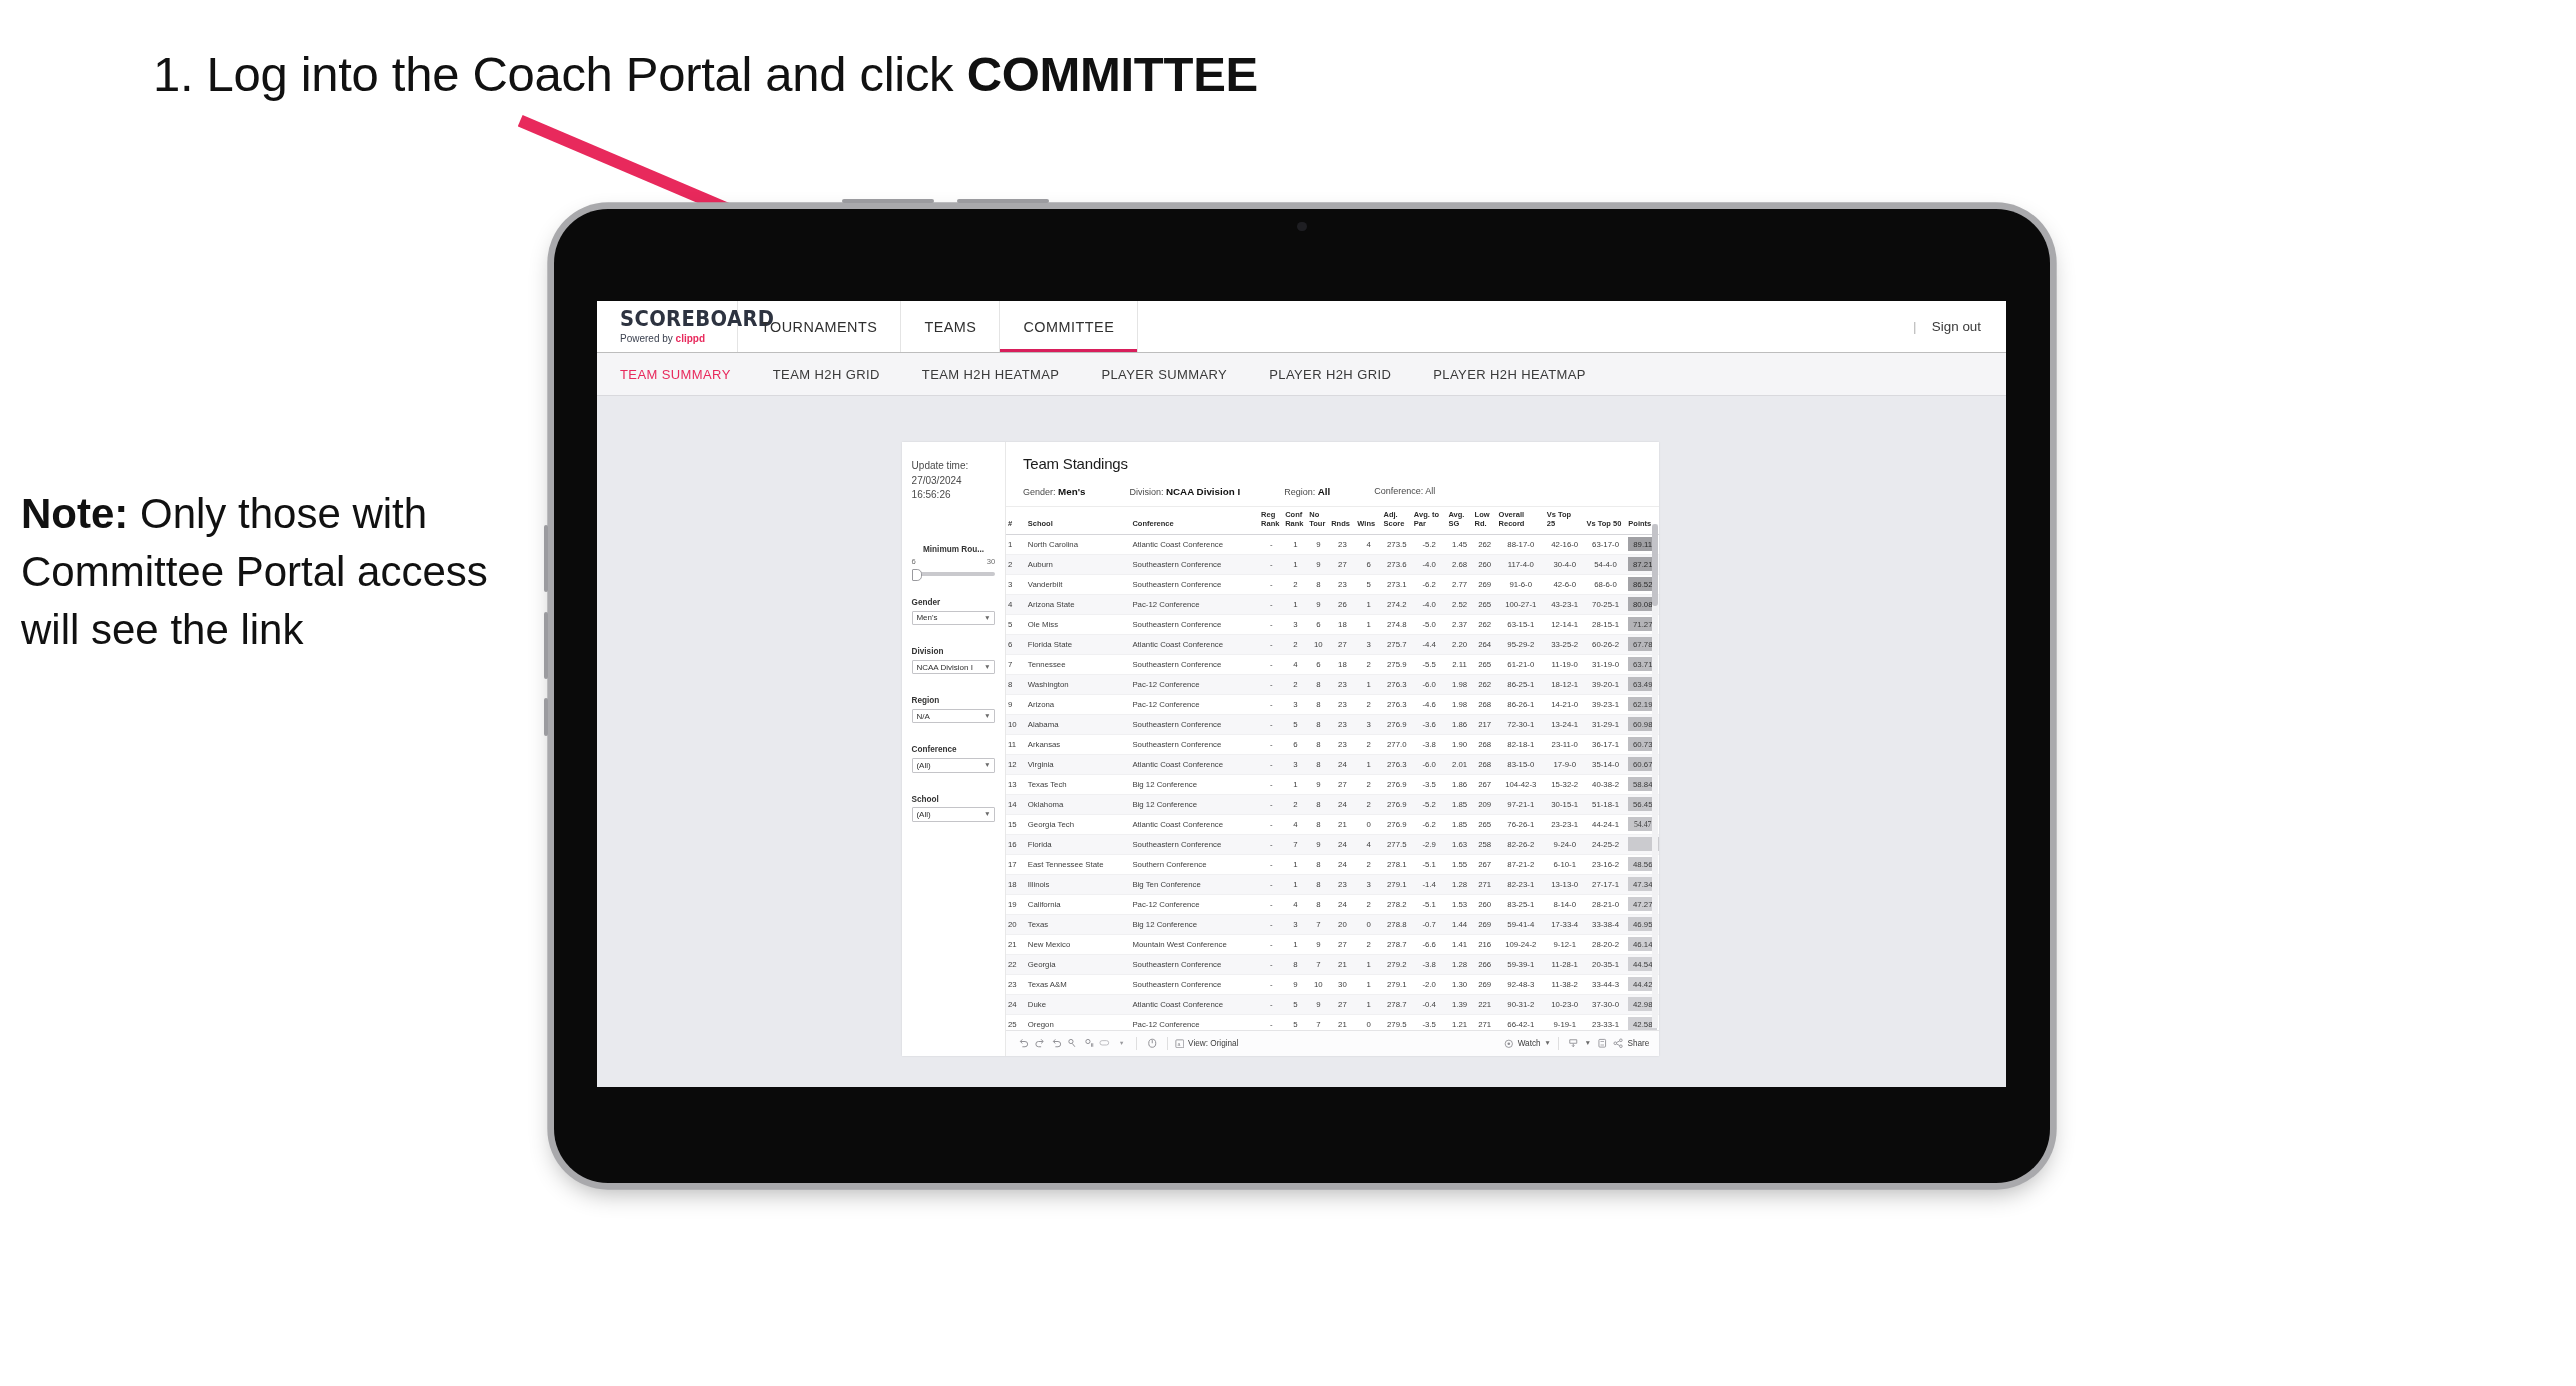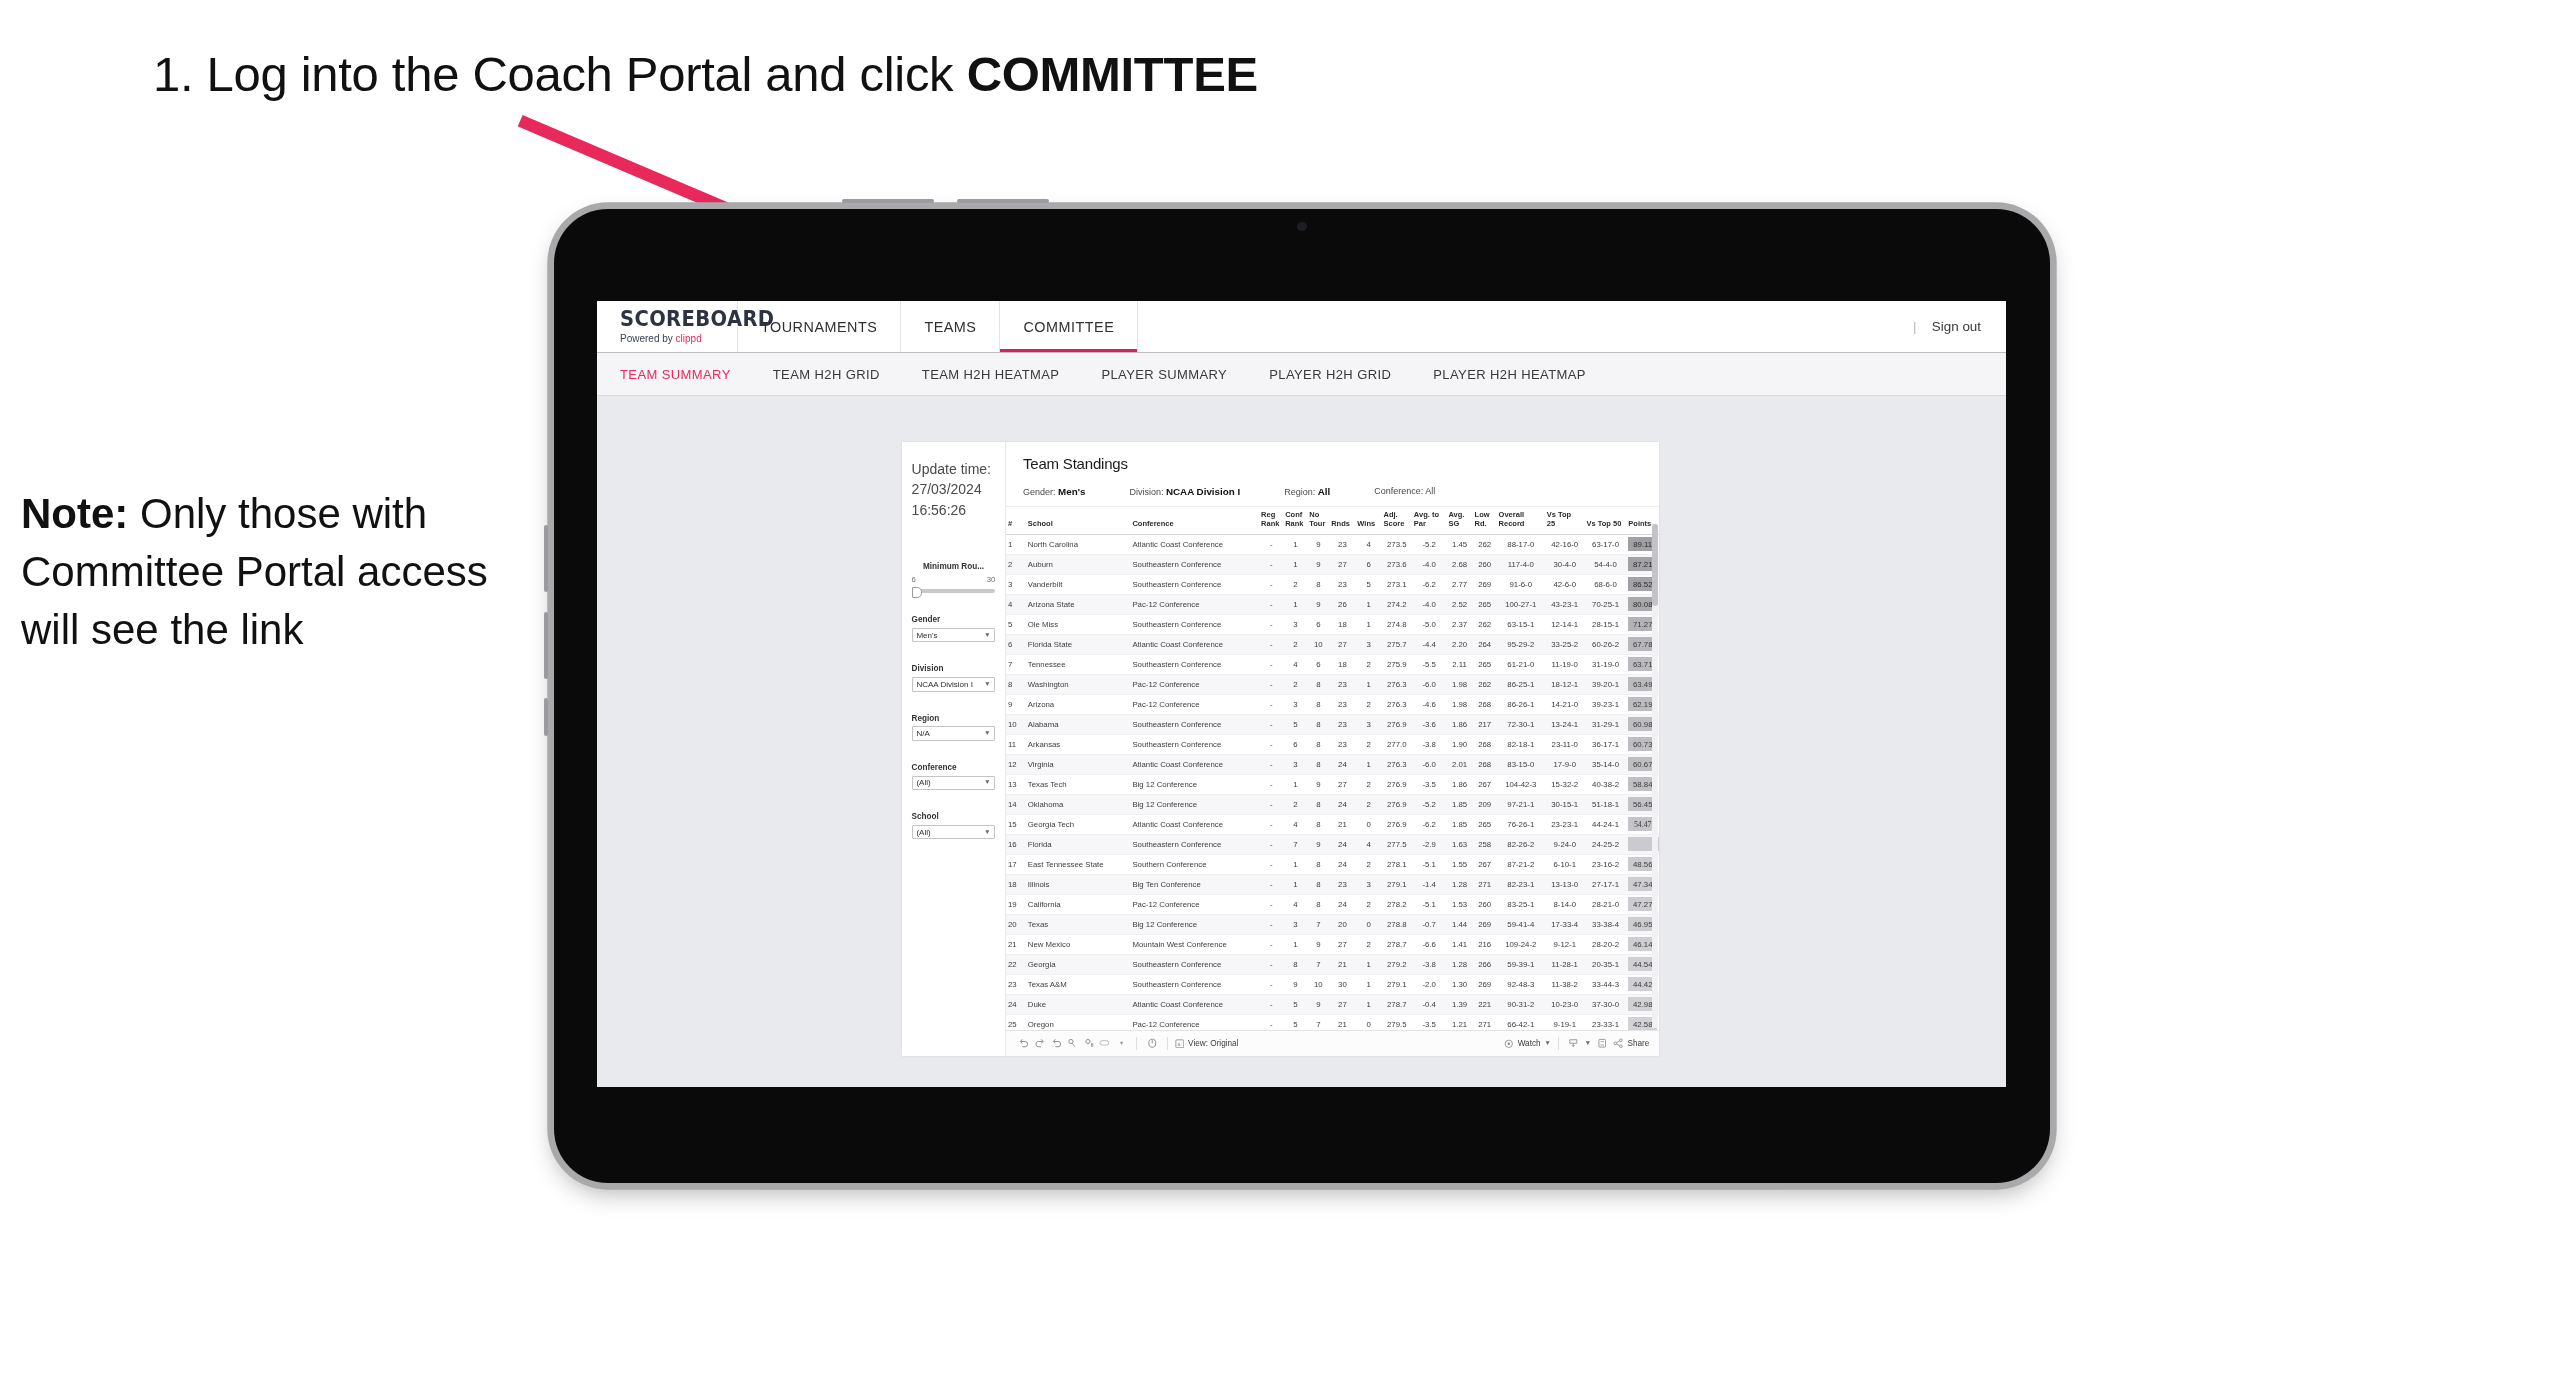--- a/index.html
+++ b/index.html
@@ -72,21 +72,21 @@
   }
   .logo-main{
     font-family:"DejaVu Sans",sans-serif;
     font-weight:700;font-size:21px;letter-spacing:0.4px;
     color:#2d3340;line-height:1;
     transform:scaleX(0.93);transform-origin:left center;
   }
   .logo-sub{
     font-size:10px;color:#3c4250;margin-top:2.9px;white-space:nowrap;
   }
-  .logo-sub .brand{color:#e8295c;font-weight:400;margin-top:20px;}
+  .logo-sub .brand{color:#e8295c;font-weight:700;margin-top:20px;}
   .nav-item{
     display:flex;align-items:center;padding:0 23px;
     font-size:14.4px;color:#2f2f2f;letter-spacing:0.5px;
     border-right:1px solid #e4e4e4;position:relative;cursor:pointer;
   }
   .nav-item.active{box-shadow:inset 0 -2.9px 0 #d81e5b;}
   .nav-spacer{flex:1;border-right:none;}
   .nav-right{
     display:flex;align-items:center;gap:15.3px;padding-right:25px;
     font-size:13.4px;color:#3a3a3a;
@@ -114,21 +114,21 @@
     box-shadow:0 0 1.9px rgba(0,0,0,.10);
     display:flex;flex-direction:column;
   }
   .viz-body{flex:1;display:flex;overflow:hidden;}
 
   
   .filters{
     width:104px;flex:0 0 104px;padding:17px 9.6px 0 9.6px;box-sizing:border-box;
     border-right:1px solid #e8e8e8;
   }
-  .upd{font-size:14px;color:#4a4a4a;line-height:1.45;margin-bottom:42px;}
+  .upd{font-size:10px;color:#4a4a4a;line-height:1.45;margin-bottom:42px;}
   .filt{margin-bottom:22px;}
   .filt-title{font-size:8.2px;color:#333;font-weight:700;margin-bottom:3.8px;}
   .slider-head{
     font-size:8.2px;color:#333;font-weight:700;text-align:center;margin-bottom:3.8px;
   }
   .slider-nums{display:flex;justify-content:space-between;font-size:7.7px;color:#6c6c6c;}
   .slider-track{
     position:relative;height:3.8px;background:#c9c9cd;border-radius:1.9px;margin-top:5.8px;
   }
   .slider-thumb{

